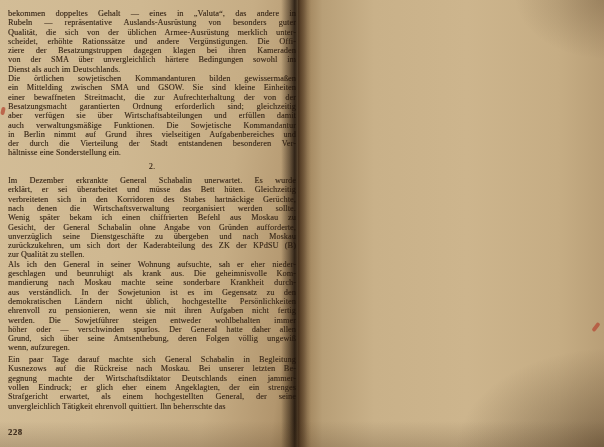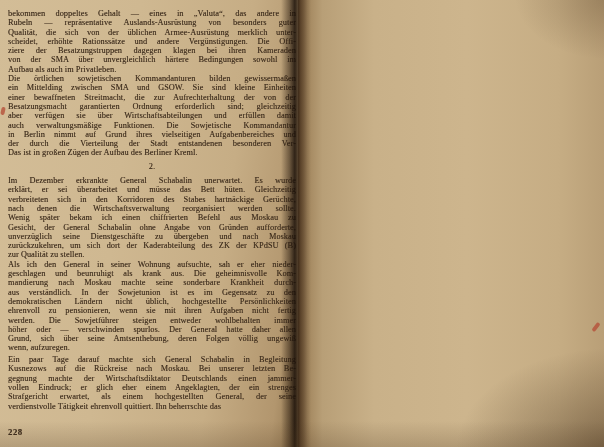--- a/index.html
+++ b/index.html
@@ -67,34 +67,32 @@
 
   <div class="page page-left">
     <div class="textcol tc-left">
         <div class="block para">
           <div class="line">bekommen doppeltes Gehalt — eines in „Valuta“, das andere in</div>
           <div class="line">Rubeln — repräsentative Auslands-Ausrüstung von besonders guter</div>
           <div class="line">Qualität, die sich von der üblichen Armee-Ausrüstung merklich unter-</div>
           <div class="line">scheidet, erhöhte Rationssätze und andere Vergünstigungen. Die Offi-</div>
           <div class="line">ziere der Besatzungstruppen dagegen klagen bei ihren Kameraden</div>
           <div class="line">von der SMA über unvergleichlich härtere Bedingungen sowohl im</div>
-          <div class="line end">Aufbau als auch im Privatleben.</div>
+          <div class="line end">Dienst als auch im Deutschlands.</div>
         </div>
         <div class="block para">
           <div class="line">Die örtlichen sowjetischen Kommandanturen bilden gewissermaßen</div>
           <div class="line">ein Mittelding zwischen SMA und GSOW. Sie sind kleine Einheiten</div>
           <div class="line">einer bewaffneten Streitmacht, die zur Aufrechterhaltung der von der</div>
           <div class="line">Besatzungsmacht garantierten Ordnung erforderlich sind; gleichzeitig</div>
           <div class="line">aber verfügen sie über Wirtschaftsabteilungen und erfüllen damit</div>
           <div class="line">auch verwaltungsmäßige Funktionen. Die Sowjetische Kommandantur</div>
           <div class="line">in Berlin nimmt auf Grund ihres vielseitigen Aufgabenbereiches und</div>
           <div class="line">der durch die Vierteilung der Stadt entstandenen besonderen Ver-</div>
-        </div>
-        <div class="block para">
-          <div class="line end">Das ist in großen Zügen der Aufbau des Berliner Kreml.</div>
+          <div class="line end">hältnisse eine Sonderstellung ein.</div>
         </div>
         <div class="block heading">
           <div class="line end">2.</div>
         </div>
         <div class="block para">
           <div class="line">Im Dezember erkrankte General Schabalin unerwartet. Es wurde</div>
           <div class="line">erklärt, er sei überarbeitet und müsse das Bett hüten. Gleichzeitig</div>
           <div class="line">verbreiteten sich in den Korridoren des Stabes hartnäckige Gerüchte,</div>
           <div class="line">nach denen die Wirtschaftsverwaltung reorganisiert werden sollte.</div>
           <div class="line">Wenig später bekam ich einen chiffrierten Befehl aus Moskau zu</div>
@@ -114,21 +112,21 @@
           <div class="line">höher oder — verschwinden spurlos. Der General hatte daher allen</div>
           <div class="line">Grund, sich über seine Amtsenthebung, deren Folgen völlig ungewiß</div>
           <div class="line end">wenn, aufzuregen.</div>
         </div>
         <div class="block para gap">
           <div class="line">Ein paar Tage darauf machte sich General Schabalin in Begleitung</div>
           <div class="line">Kusnezows auf die Rückreise nach Moskau. Bei unserer letzten Be-</div>
           <div class="line">gegnung machte der Wirtschaftsdiktator Deutschlands einen jammer-</div>
           <div class="line">vollen Eindruck; er glich eher einem Angeklagten, der ein strenges</div>
           <div class="line">Strafgericht erwartet, als einem hochgestellten General, der seine</div>
-          <div class="line end">verdienstvolle Tätigkeit ehrenvoll quittiert. Ihn beherrschte das</div>
+          <div class="line end">unvergleichlich Tätigkeit ehrenvoll quittiert. Ihn beherrschte das</div>
         </div>
       </div>
     <div class="pagenum pagenum-left">228</div>
   </div>
 
   <div class="page page-right">
     
     
   </div>
 

